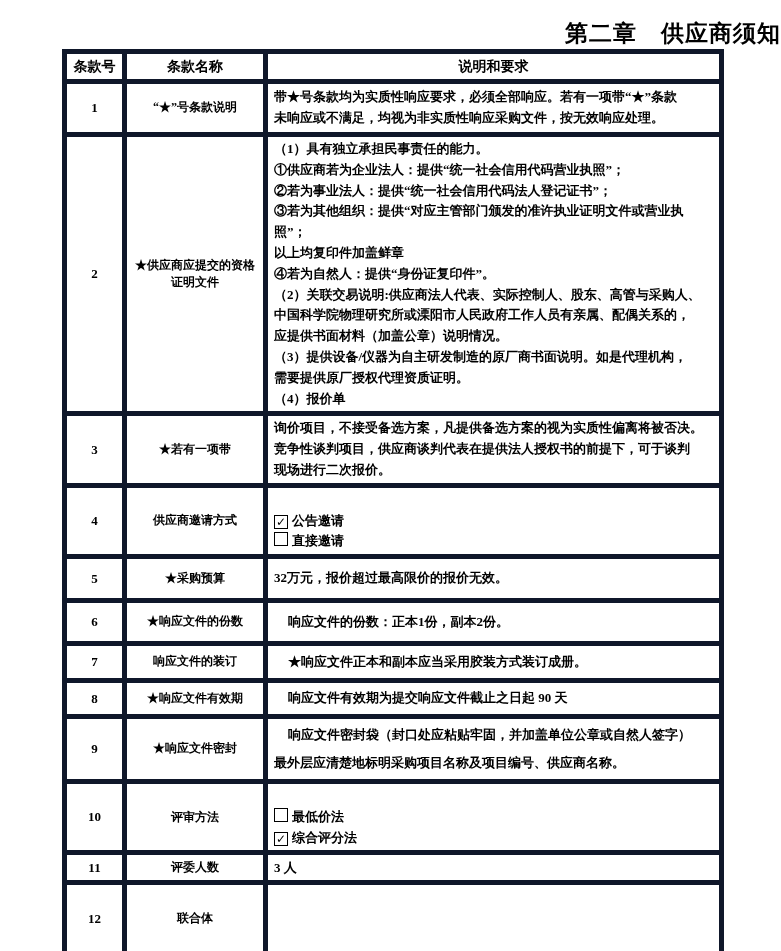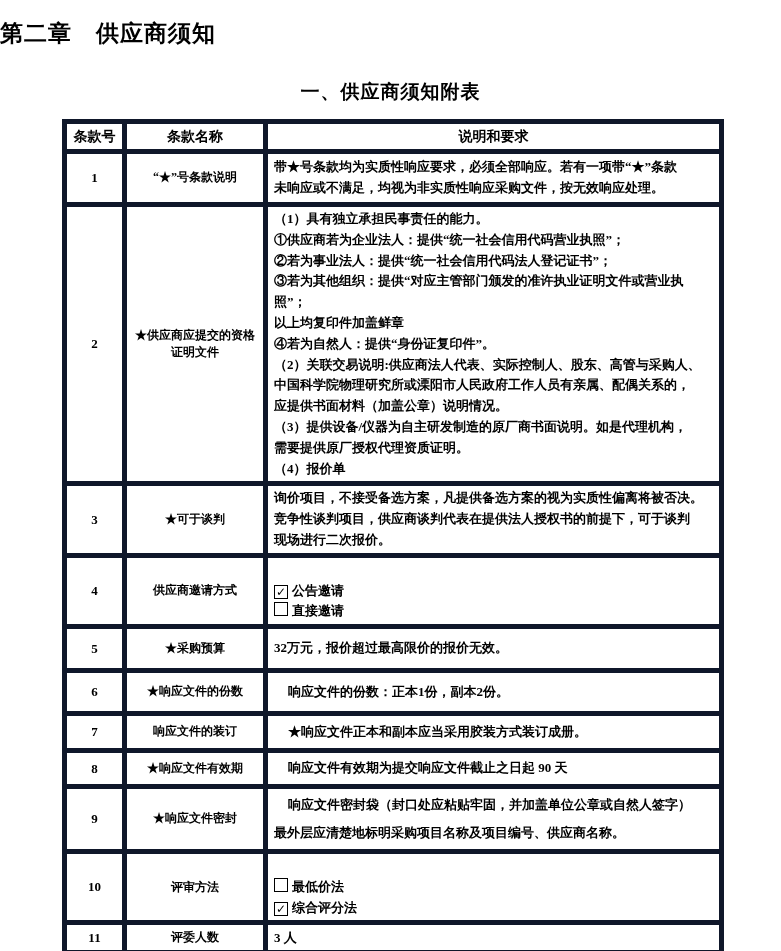--- a/index.html
+++ b/index.html
@@ -3,21 +3,21 @@
 <meta charset="utf-8">
 <style>
   html,body{margin:0;padding:0;background:#ffffff;}
   body{
     width:781px;height:951px;overflow:hidden;
     font-family:"Liberation Serif","DejaVu Serif",serif;
     color:#000;
   }
   .page{width:781px;box-sizing:border-box;padding-top:12px;}
   h1.doc-title{
-    margin:6px 0 0 0;text-align:left;
+    margin:6px 0 0 0;text-align:right;
     font-size:23px;font-weight:bold;letter-spacing:1px;
   }
   h2.doc-subtitle{
     margin:30px 0 14px 0;text-align:center;
     font-size:19px;font-weight:bold;letter-spacing:1px;
   }
   table.notice{
     border-collapse:collapse;table-layout:fixed;
     width:657px;margin:0 0 0 62px;
     border:3px solid #000;
@@ -48,21 +48,20 @@
     font-size:12px;line-height:12px;text-align:center;
     vertical-align:-1px;margin-right:4px;
     font-family:"DejaVu Sans",sans-serif;
   }
 </style>
 </head>
 <body>
 
 <div class="page">
   <h1 class="doc-title">第二章　供应商须知</h1>
-  <h2 class="doc-subtitle">一、供应商须知附表</h2>
 
   <table class="notice">
     <colgroup>
         <col class="c1">
         <col class="c2">
         <col class="c3">
       </colgroup>
     <thead>
       <tr style="height:30px">
         <th>条款号</th>
@@ -89,21 +88,21 @@
 ④若为自然人：提供“身份证复印件”。
 （2）关联交易说明:供应商法人代表、实际控制人、股东、高管与采购人、
 中国科学院物理研究所或溧阳市人民政府工作人员有亲属、配偶关系的，
 应提供书面材料（加盖公章）说明情况。
 （3）提供设备/仪器为自主研发制造的原厂商书面说明。如是代理机构，
 需要提供原厂授权代理资质证明。
 （4）报价单</td>
       </tr>
       <tr style="height:65px">
         <td class="id">3</td>
-        <td class="nm">★可于谈判</td>
+        <td class="nm">★若有一项带</td>
         <td class="ct">询价项目，不接受备选方案，凡提供备选方案的视为实质性偏离将被否决。
 竞争性谈判项目，供应商谈判代表在提供法人授权书的前提下，可于谈判
 现场进行二次报价。</td>
       </tr>
       <tr style="height:38px">
         <td class="id">4</td>
         <td class="nm">供应商邀请方式</td>
         <td class="ct">
           <span class="opt"><span class="box">✓</span><span>公告邀请</span></span>
           <span class="opt"><span class="box"></span><span>直接邀请</span></span>

